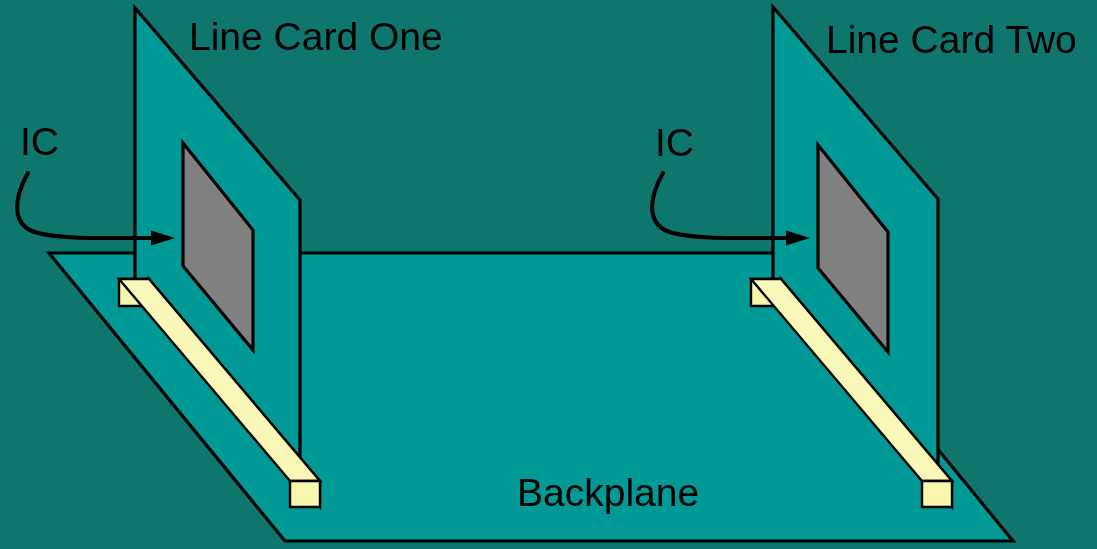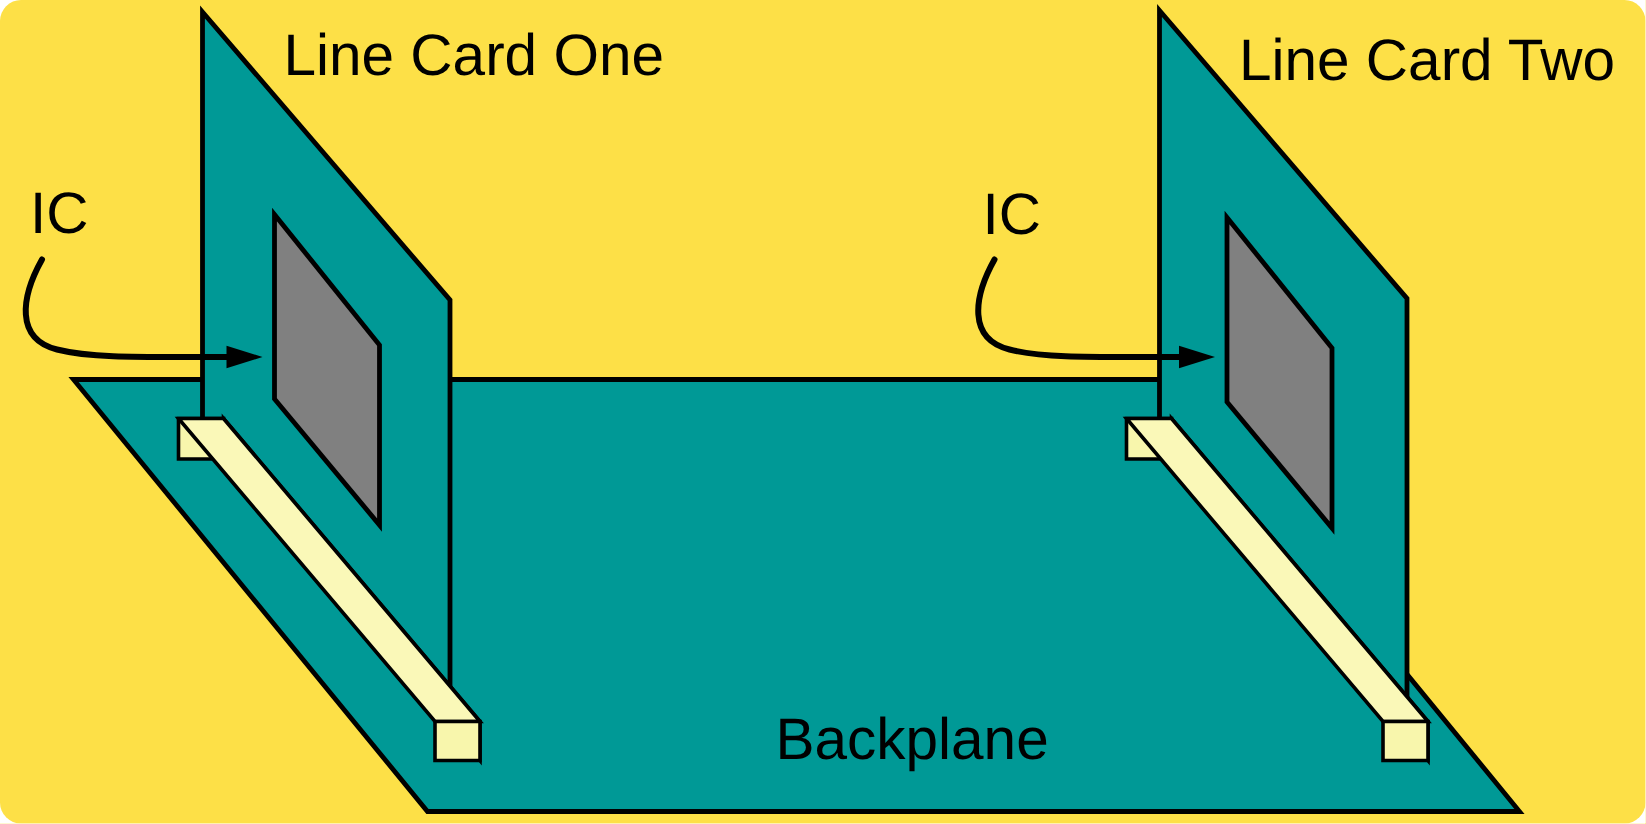--- a/index.html
+++ b/index.html
@@ -4,23 +4,22 @@
 <style>
   html, body {
     margin: 0;
     padding: 0;
     background: #FFFFFF;
   }
   .stage {
     position: relative;
     width: 1097px;
     height: 549px;
-    background: #fde047;
+    background: #0f766e;
     overflow: hidden;
-    border-radius: 14px;
   }
   svg { display: block; }
   .shape {
     stroke: #000000;
     stroke-width: 3.2;
     stroke-linejoin: miter;
   }
   .bar-face {
     stroke: #000000;
     stroke-width: 2.4;

